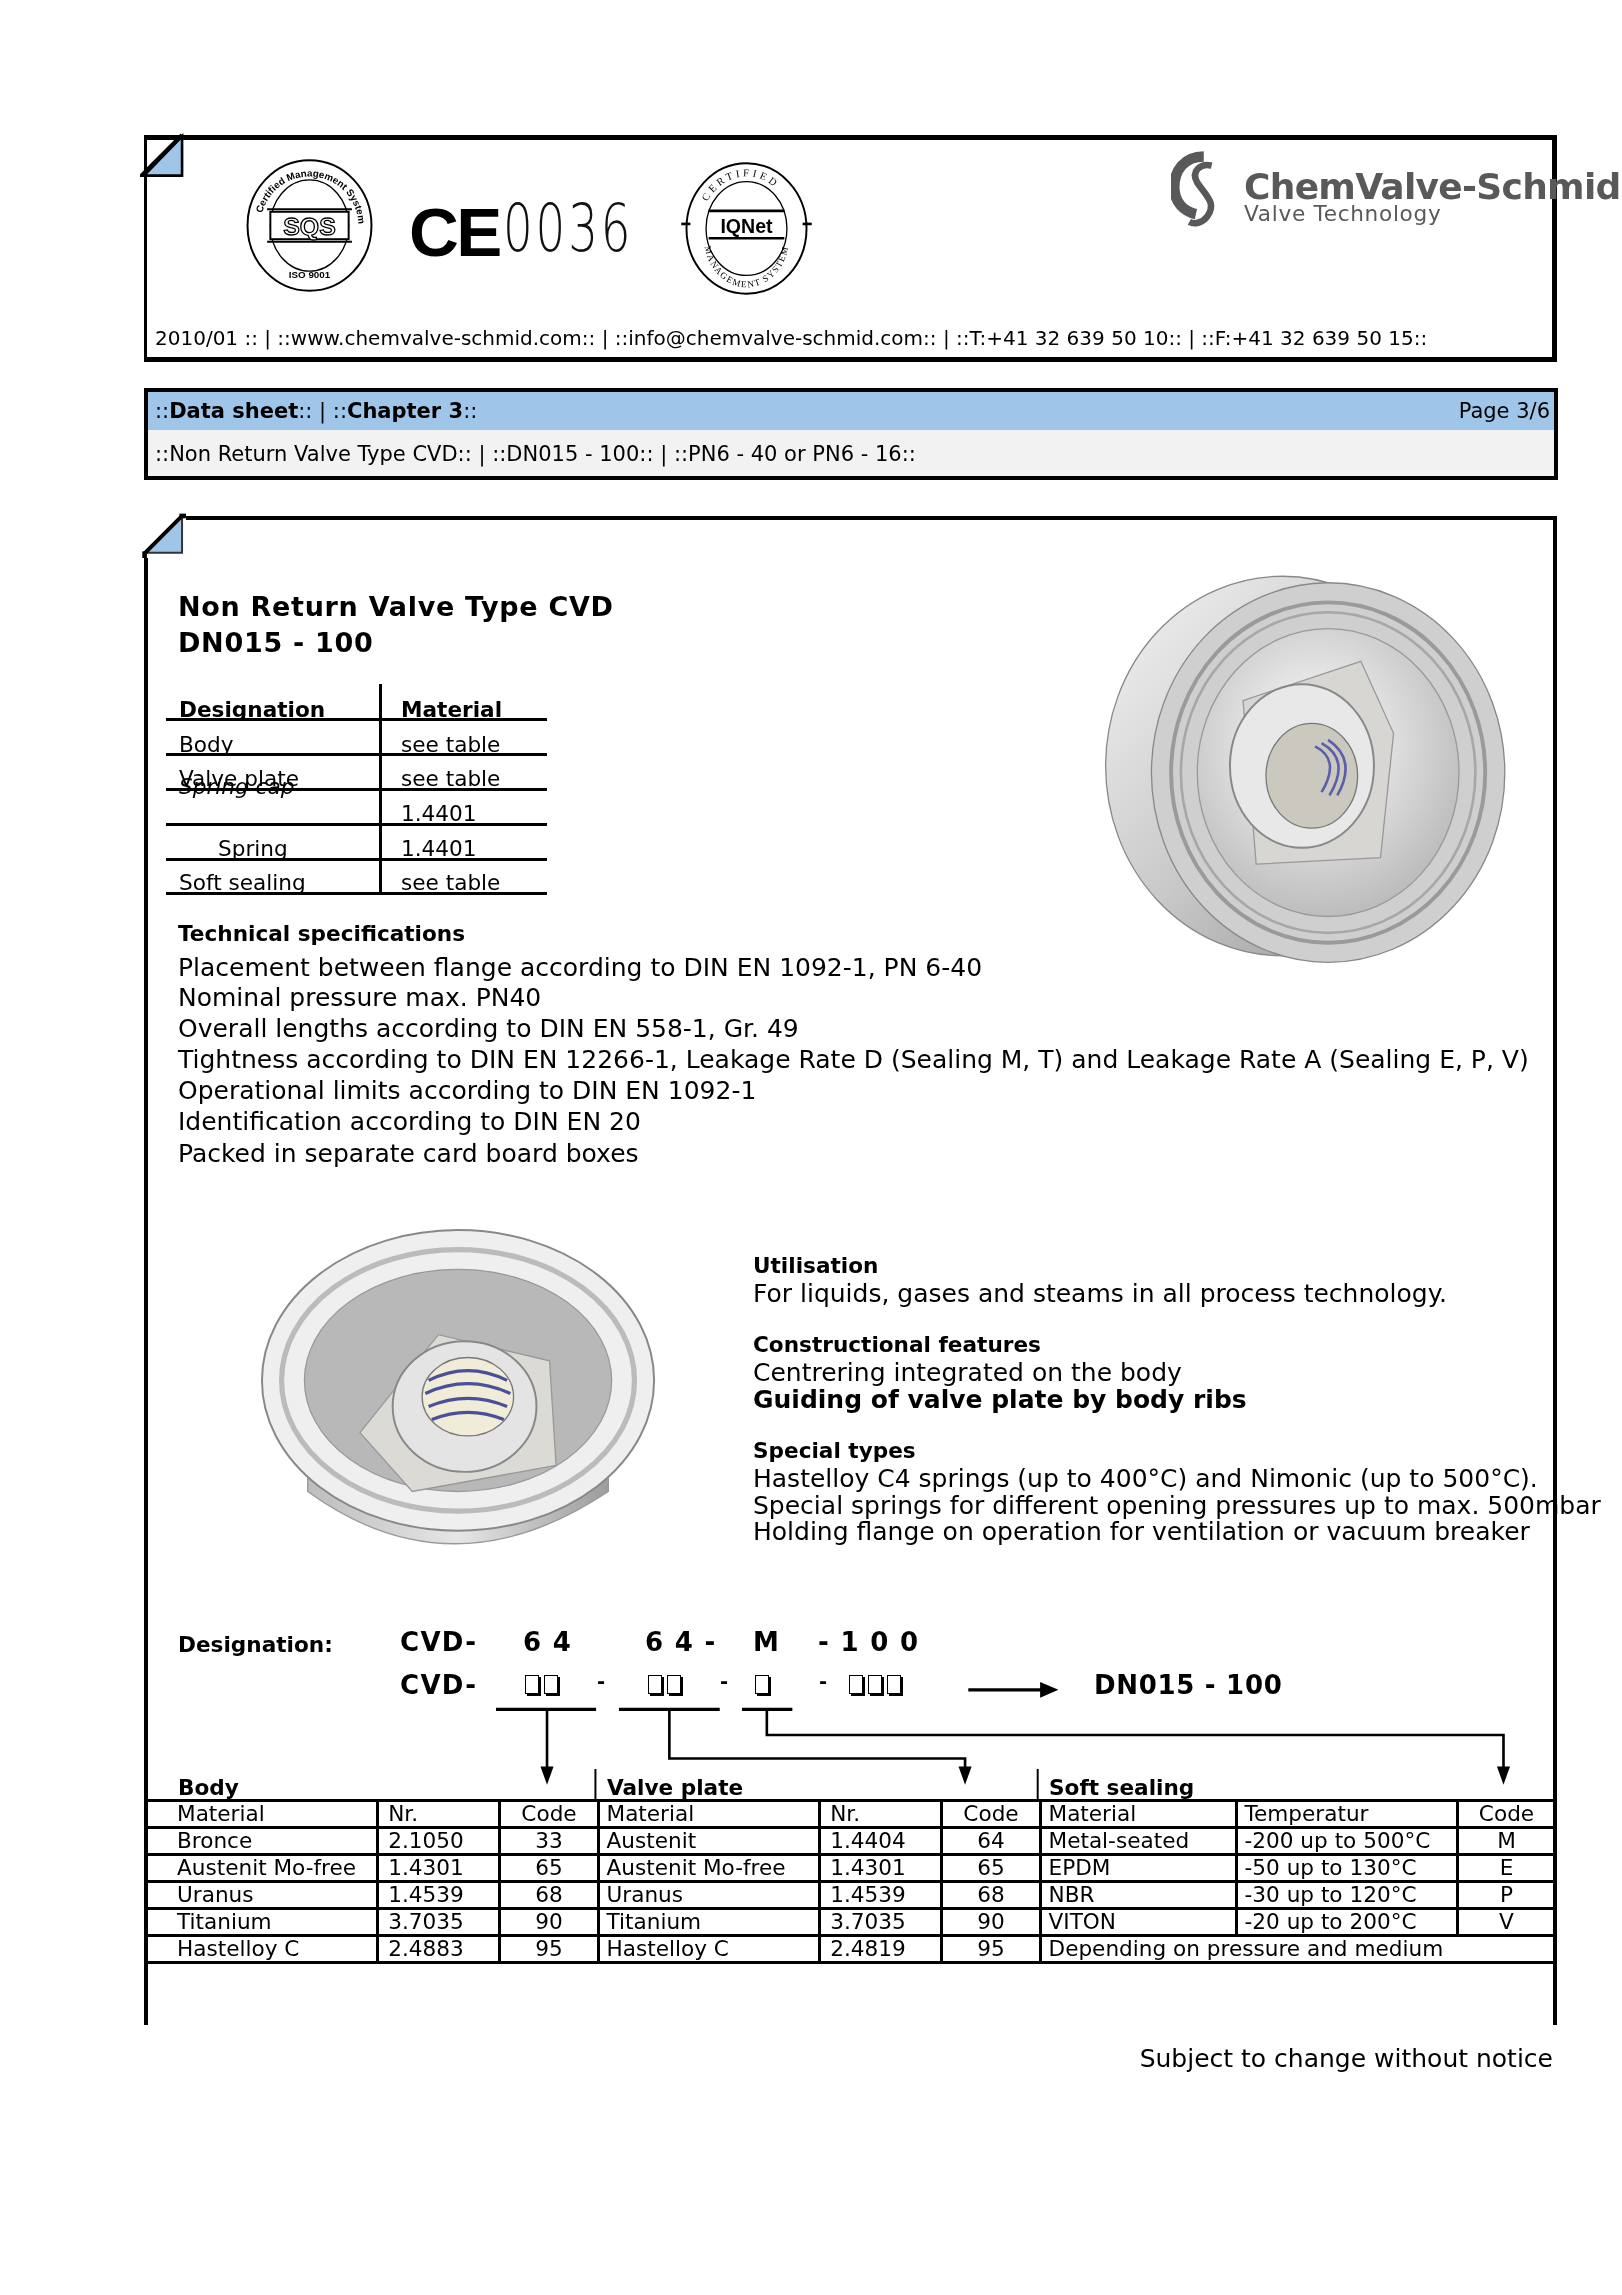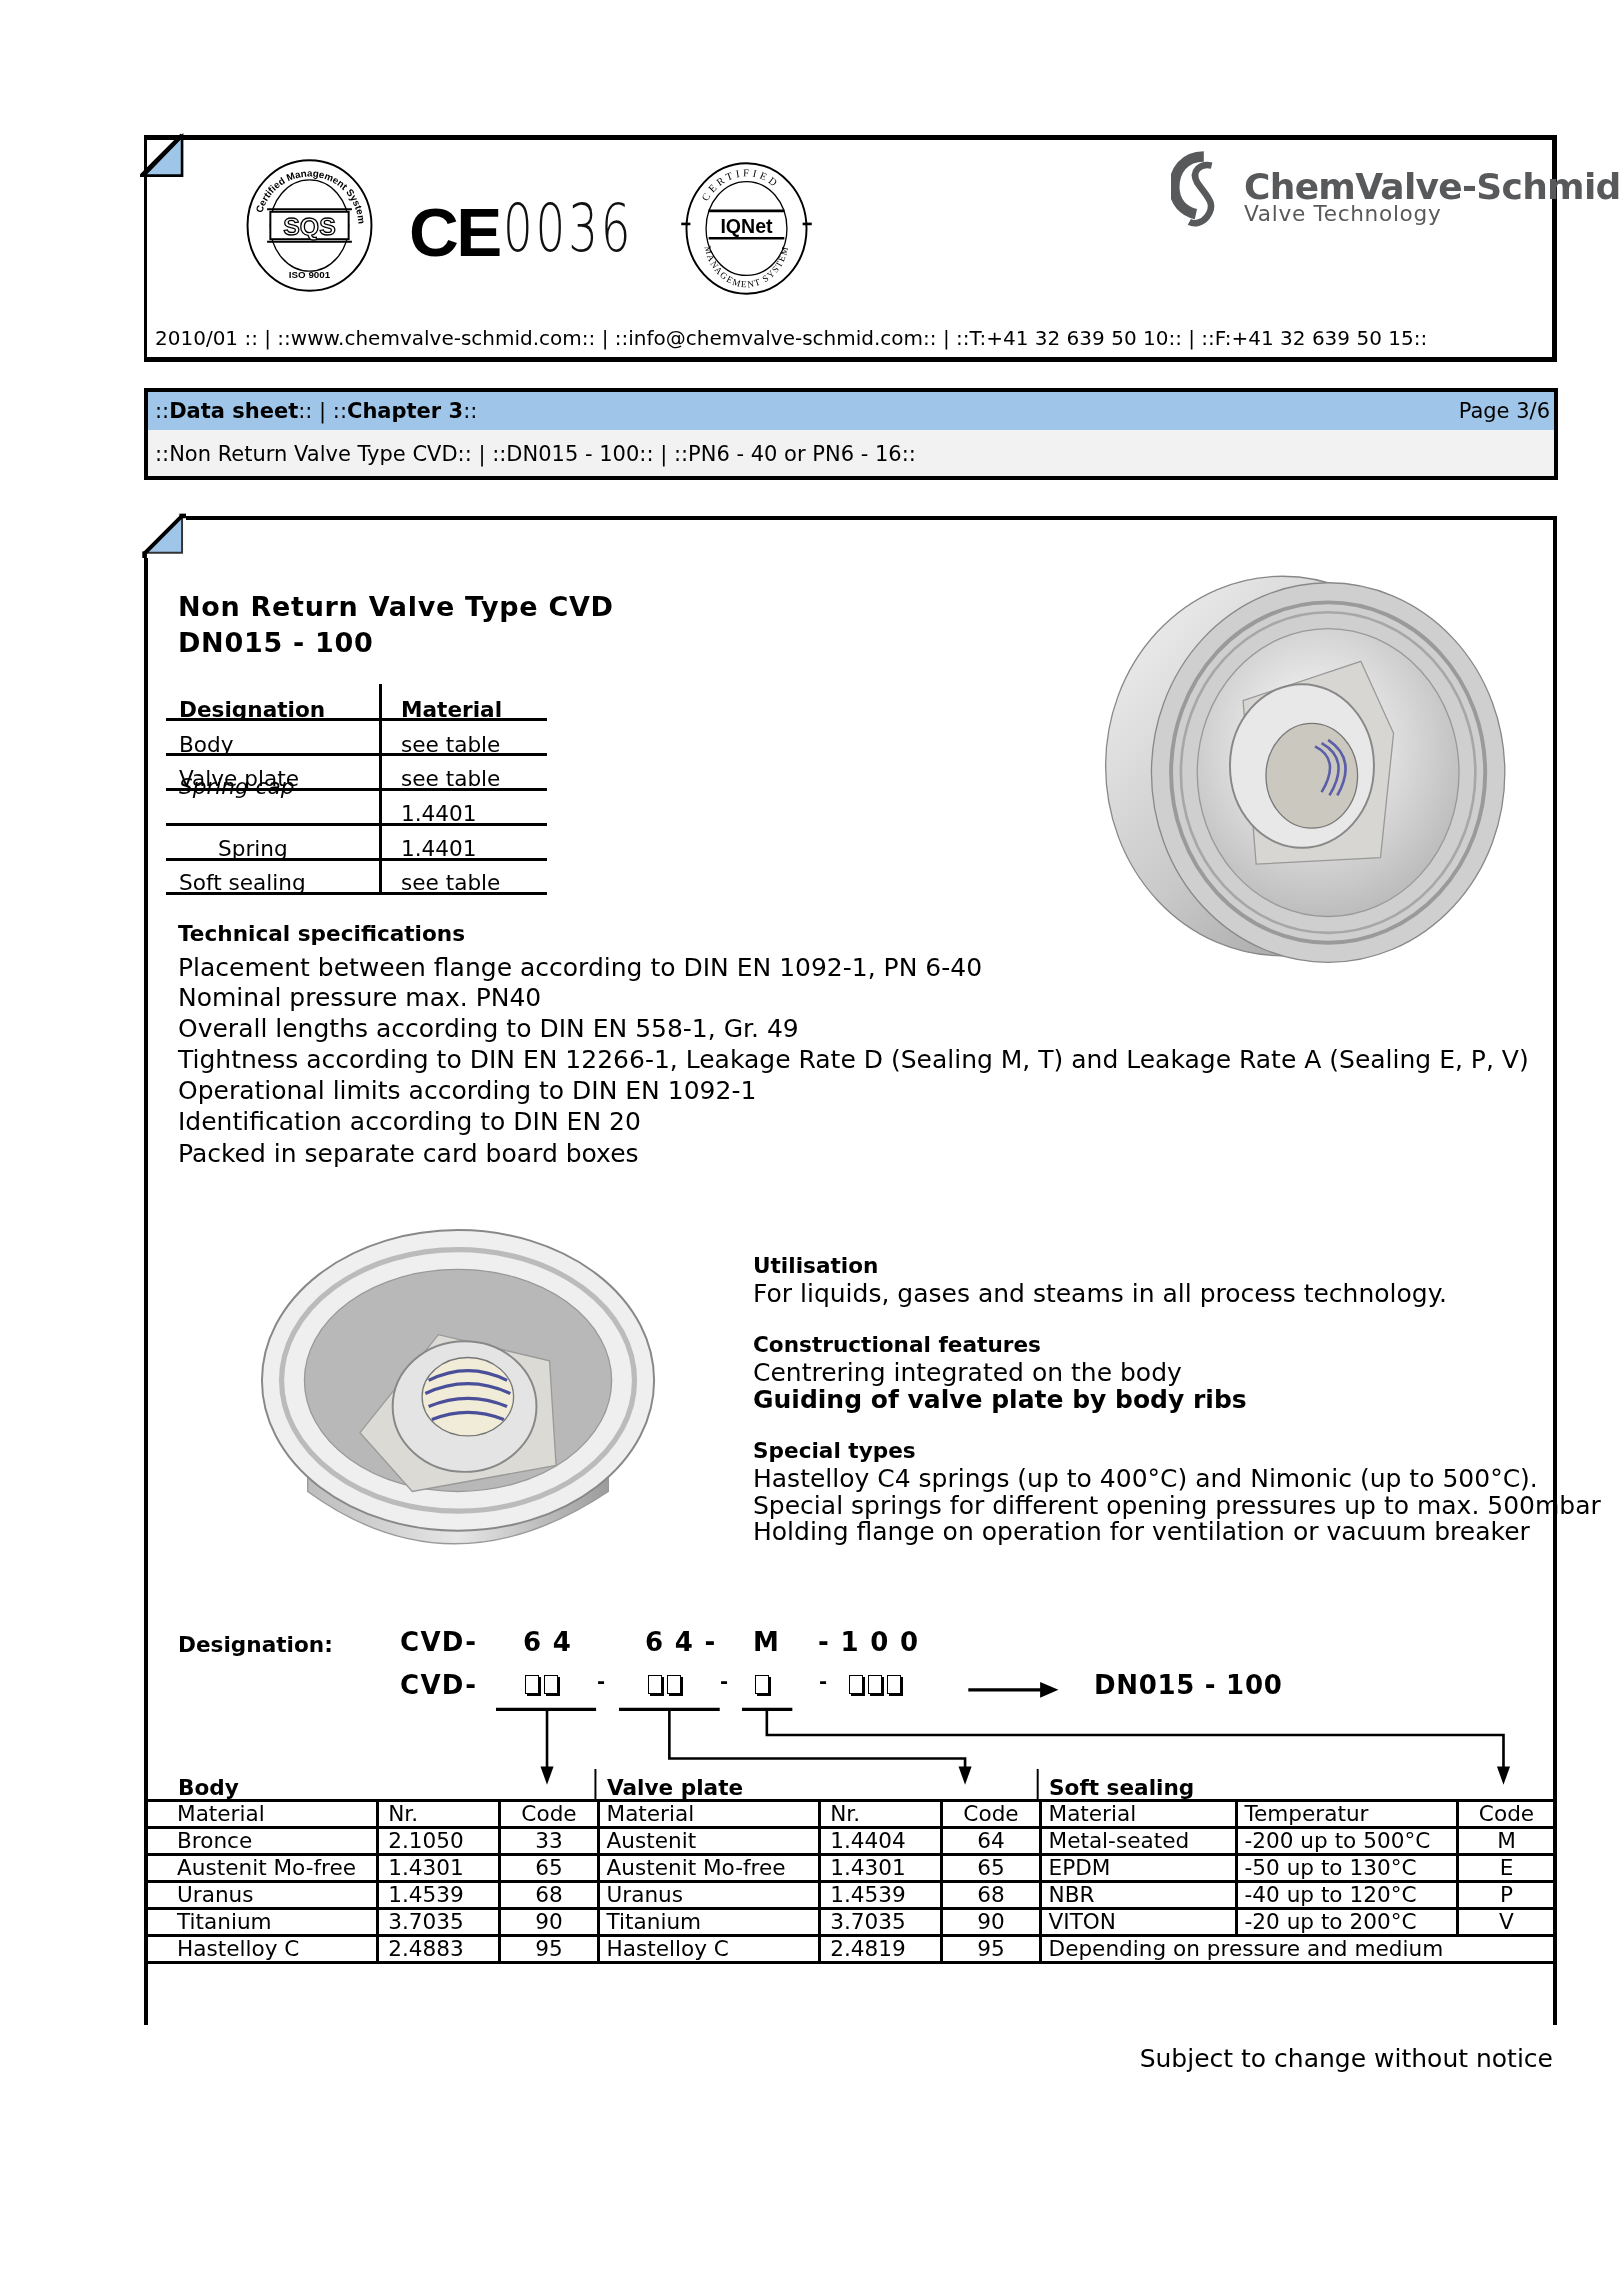--- a/index.html
+++ b/index.html
@@ -302,21 +302,21 @@
     <td class="c">E</td>
   </tr>
   <tr>
     <td>Uranus</td>
     <td class="n">1.4539</td>
     <td class="c">68</td>
     <td class="m2">Uranus</td>
     <td class="n">1.4539</td>
     <td class="c">68</td>
     <td class="m2">NBR</td>
-    <td class="m2">-40 up to 120°C</td>
+    <td class="m2">-30 up to 120°C</td>
     <td class="c">P</td>
   </tr>
   <tr>
     <td>Titanium</td>
     <td class="n">3.7035</td>
     <td class="c">90</td>
     <td class="m2">Titanium</td>
     <td class="n">3.7035</td>
     <td class="c">90</td>
     <td class="m2">VITON</td>

